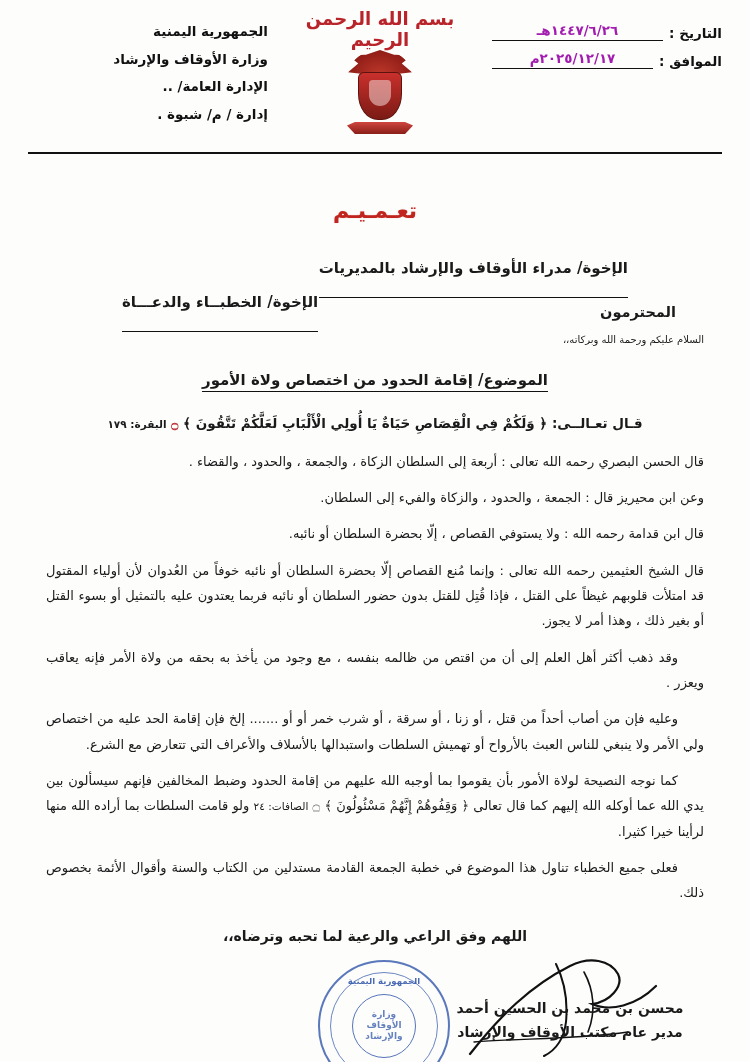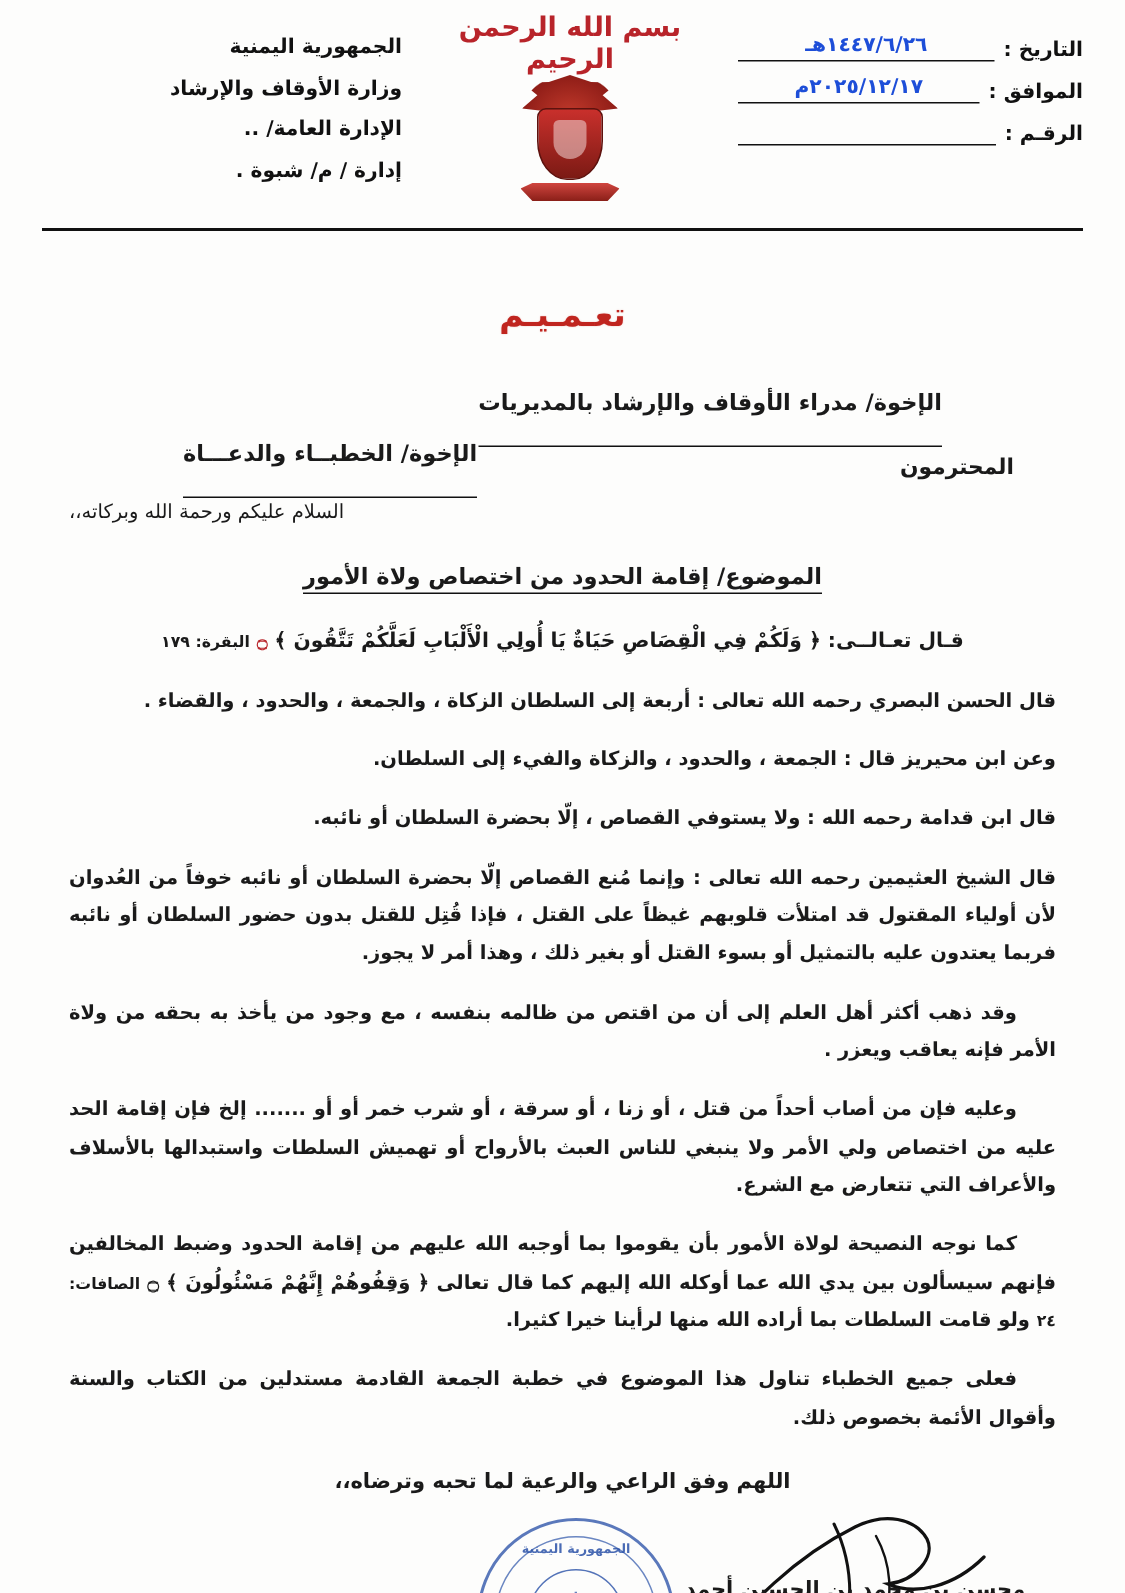--- a/index.html
+++ b/index.html
@@ -113,21 +113,21 @@
   }
   .hdr-left .lbl {
     font-size: 13.5px;
     font-weight: bold;
     white-space: nowrap;
     color: #111;
   }
   .hdr-left .val {
     font-size: 13.5px;
     font-weight: bold;
-    color: #1d4ed8;
+    color: #a21caf;
     flex: 1;
     text-align: center;
     border-bottom: 1.4px solid #111;
     margin-right: 6px;
     padding-bottom: 1px;
     min-height: 17px;
   }
   .hdr-rule {
     position: absolute;
     left: 28px;
@@ -167,22 +167,22 @@
     justify-content: space-between;
     align-items: flex-end;
     padding: 0 28px 0 76px;
     gap: 37px;
   }
   .respect {
     font-size: 14.5px;
     font-weight: bold;
   }
   .greeting {
-    text-align: left;
-    font-size: 13px;
+    text-align: right;
+    font-size: 10px;
     margin: 14px 0 26px 0;
   }
   .subject {
     text-align: center;
     font-size: 15px;
     font-weight: bold;
     margin: 0 0 22px 0;
   }
   .subject span { border-bottom: 1.3px solid #111; padding-bottom: 2px; }
 
@@ -195,24 +195,23 @@
   }
   .ayah .ref { font-size: 10.5px; }
   .ayah .mark {
     display: inline-block;
     color: #b8242a;
     font-size: 12px;
   }
   p.para {
     font-size: 13px;
     line-height: 1.95;
-    margin: 14px 0 11px 0;
+    margin: 0 0 11px 0;
     text-align: justify;
     text-justify: inter-word;
-    font-weight: bold;
   }
   p.indent { text-indent: 26px; }
   .closing {
     text-align: center;
     font-size: 14px;
     font-weight: bold;
     margin: 22px 0 6px 0;
   }
 
   
@@ -317,24 +316,20 @@
 
       <div class="hdr-left">
         <div class="row">
           <span class="lbl">التاريخ :</span>
           <span class="val">١٤٤٧/٦/٢٦هـ</span>
         </div>
         <div class="row">
           <span class="lbl">الموافق :</span>
           <span class="val">٢٠٢٥/١٢/١٧م</span>
         </div>
-        <div class="row">
-          <span class="lbl">الرقـم :</span>
-          <span class="val"></span>
-        </div>
       </div>
 
     </div>
     <div class="hdr-rule"></div>
   </div>
 
   <div class="content">
 
     <div class="doc-type">تعـمـيـم</div>
 

